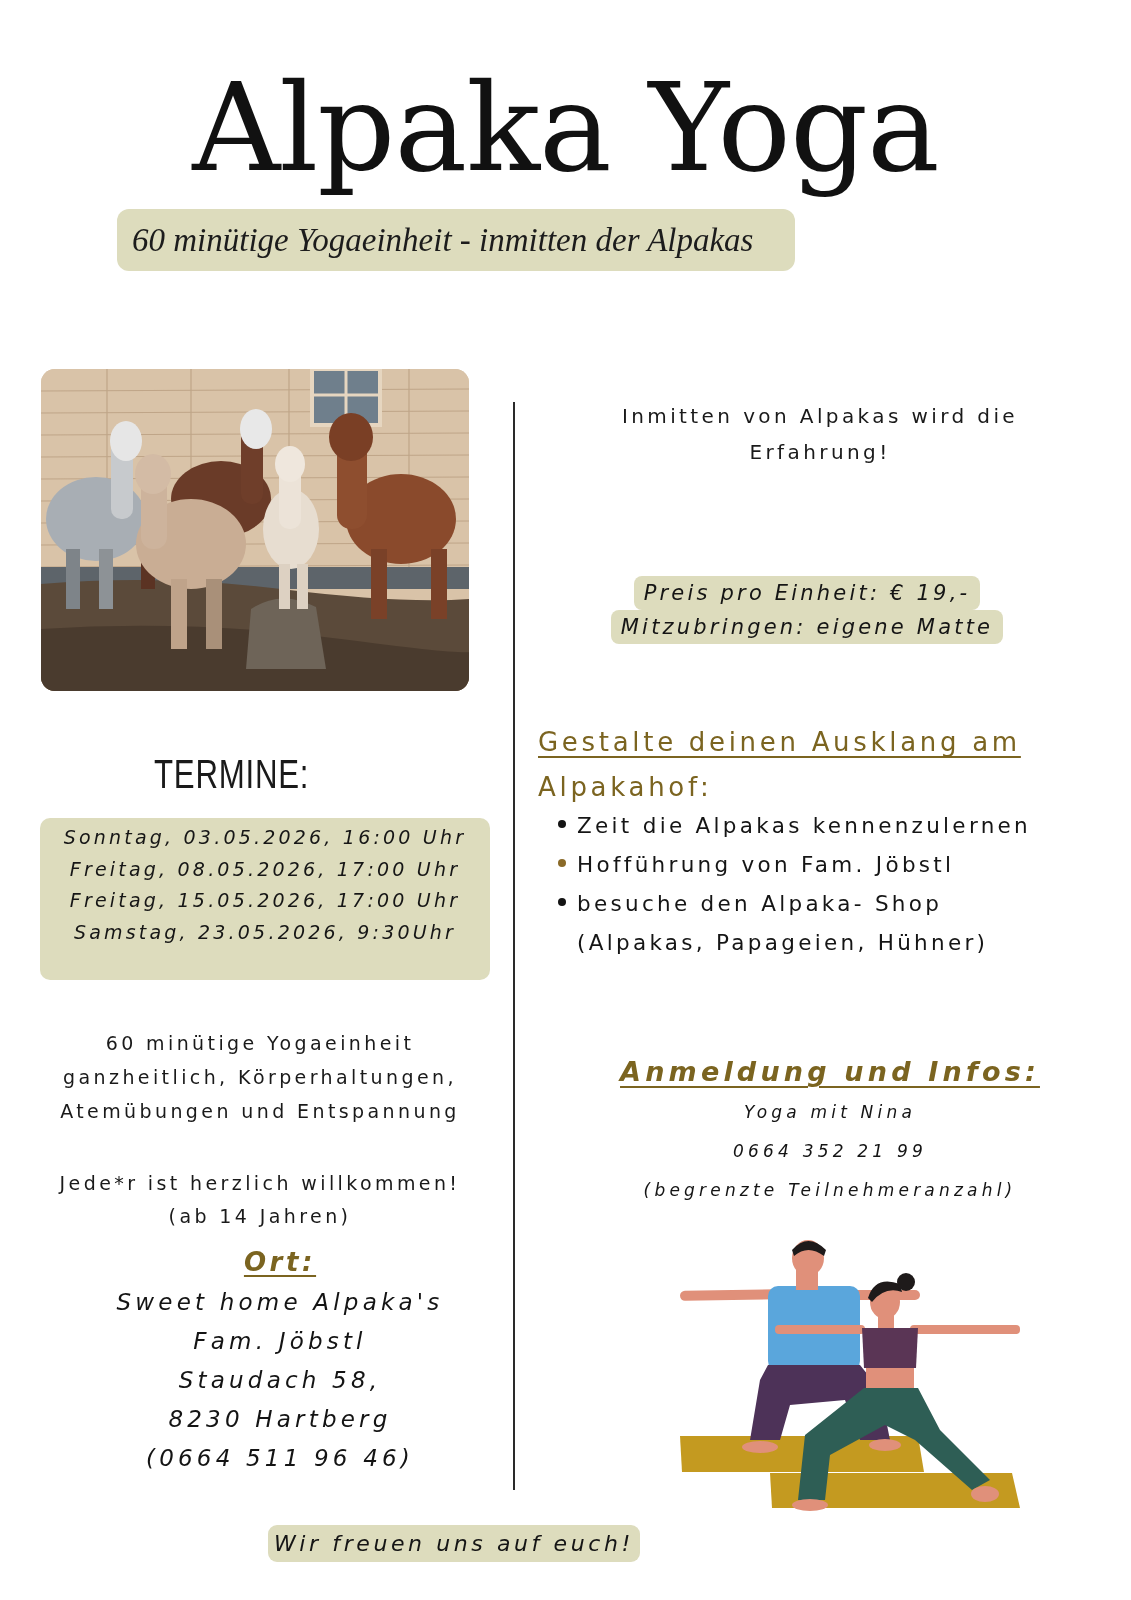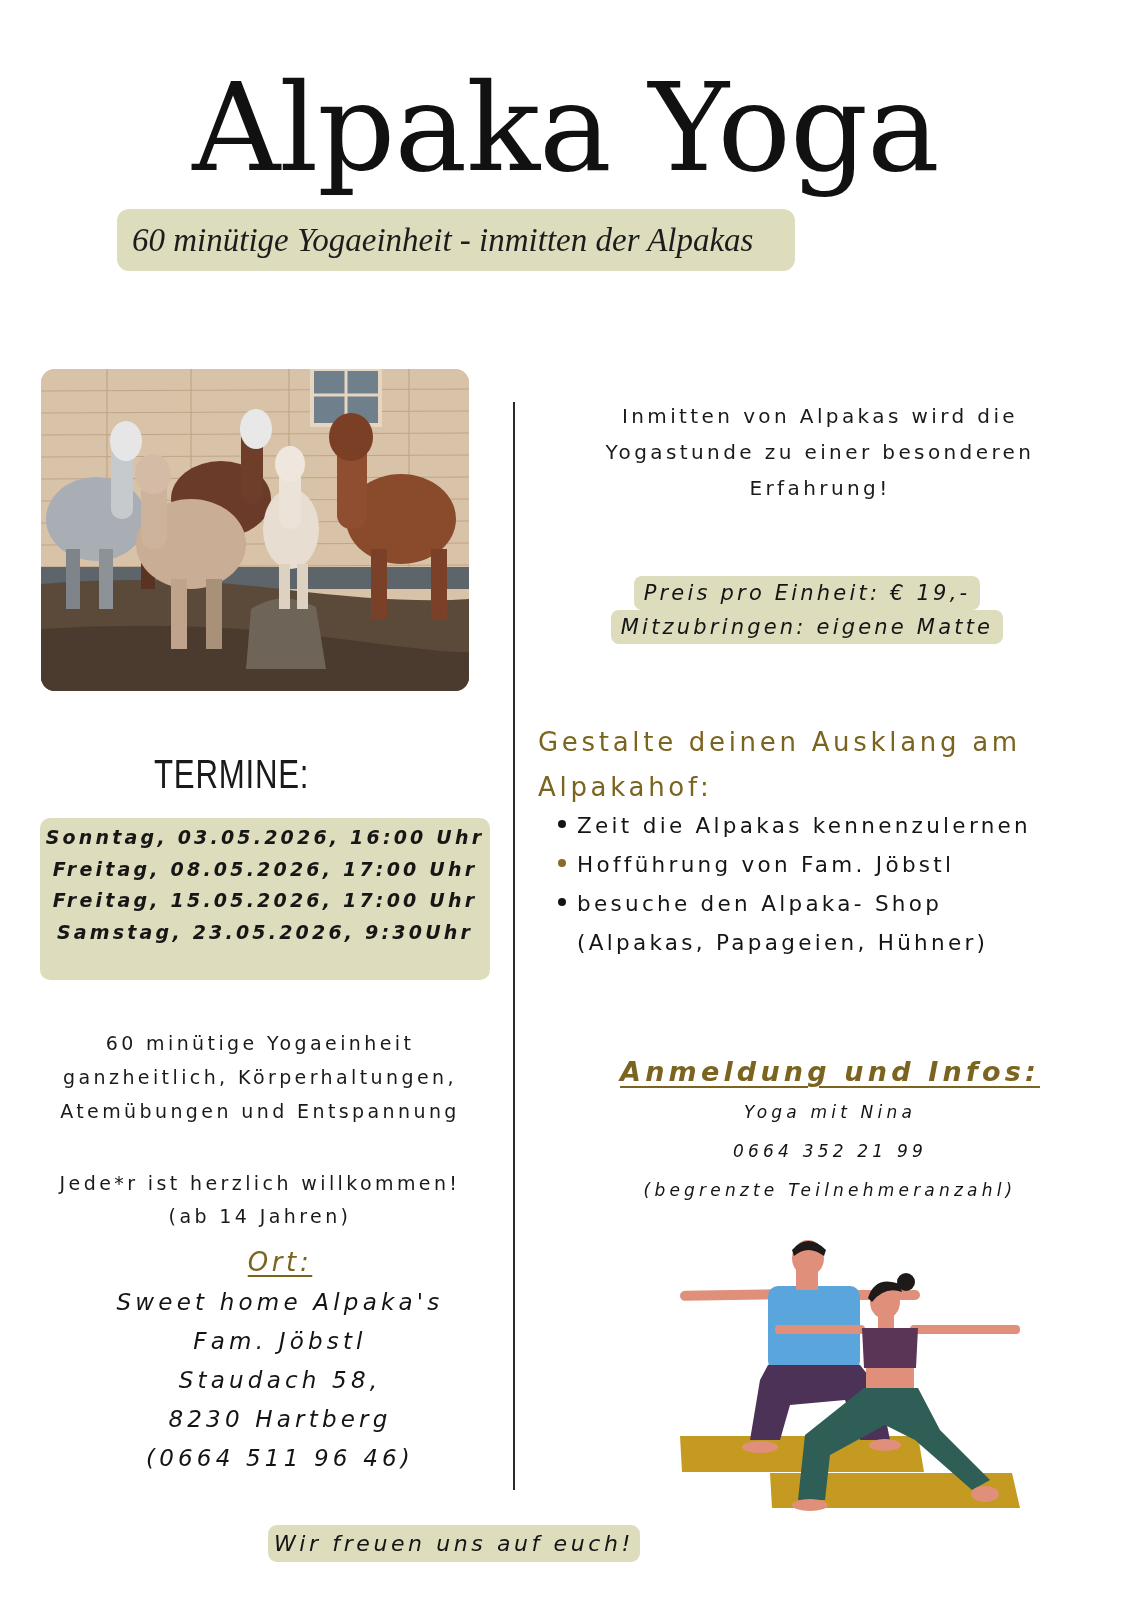--- a/index.html
+++ b/index.html
@@ -44,47 +44,47 @@
   .termine-h {
     left: 154px; top: 752px; font-family: "Liberation Sans", sans-serif;
     font-size: 40px; font-weight: normal; color: #1a1a1a; transform: scaleX(0.78);
     transform-origin: left top; letter-spacing: 1px;
   }
   .termine-box {
     left: 40px; top: 818px; width: 450px; height: 162px; border-radius: 10px;
     background: #dddcbd; padding-top: 4px; text-align: center;
   }
   .termine-line {
-    font-style: italic; font-weight: bold; font-size: 19px; line-height: 31.5px;
+    font-style: italic; font-weight: normal; font-size: 19px; line-height: 31.5px;
     letter-spacing: 3.2px; white-space: nowrap; color: #161616;
   }
 
   .gestalte-h {
     left: 538px; top: 720px; width: 560px;
     font-size: 26px; line-height: 45px; letter-spacing: 3.7px; color: #7b6420;
-    text-underline-offset: 5px; text-decoration-thickness: 2px;
+    text-decoration: underline; text-underline-offset: 5px; text-decoration-thickness: 2px;
   }
   .bullets { left: 558px; top: 806px; width: 560px; }
   .bullet-row { display: flex; align-items: baseline; font-size: 21.5px; line-height: 39px; letter-spacing: 3.3px; white-space: nowrap; }
   .bullet-dot { width: 8px; height: 8px; border-radius: 50%; background: #141414; margin-right: 11px; flex: 0 0 8px; transform: translateY(-5px); }
   .bullet-dot.gold { background: #8a6a28; }
   .bullet-cont { padding-left: 19px; font-size: 21.5px; line-height: 39px; letter-spacing: 3.3px; white-space: nowrap; }
 
   .desc {
     left: 20px; top: 1026px; width: 480px; text-align: center;
     font-size: 19px; line-height: 34px; letter-spacing: 3.4px; color: #1a1a1a;
   }
   .welcome {
     left: 20px; top: 1167px; width: 480px; text-align: center;
     font-size: 19px; line-height: 33px; letter-spacing: 3.4px; color: #1a1a1a;
   }
 
   .ort-h {
     left: 20px; top: 1244px; width: 520px; text-align: center;
-    font-weight: normal; font-style: italic; font-size: 26px; line-height: 36px; letter-spacing: 3.6px;
+    font-weight: bold; font-style: italic; font-size: 26px; line-height: 36px; letter-spacing: 3.6px;
     color: #7b6420; text-decoration: underline; text-underline-offset: 4px; text-decoration-thickness: 2px;
   }
   .ort-addr {
     left: 20px; top: 1283px; width: 520px; text-align: center;
     font-style: italic; font-size: 23px; line-height: 39px; letter-spacing: 4.2px; color: #141414;
   }
 
   .anm-h {
     left: 560px; top: 1052px; width: 540px; text-align: center;
     font-weight: bold; font-style: italic; font-size: 27px; line-height: 40px; letter-spacing: 4.2px;
@@ -164,21 +164,20 @@
     <ellipse cx="310" cy="68" rx="22" ry="24" fill="#7a3f25"></ellipse>
     <rect x="330" y="180" width="16" height="70" fill="#7a4128"></rect>
       <rect x="390" y="180" width="16" height="70" fill="#7a4128"></rect>
   </svg>
 </div>
 
 <div class="abs divider"></div>
 
 <div class="abs intro">
   <div>Inmitten von Alpakas wird die</div>
-  <div>Yogastunde zu einer besonderen</div>
   <div>Erfahrung!</div>
 </div>
 
 <div class="abs price-wrap">
   <div><span class="price-line">Preis pro Einheit: € 19,-</span></div>
   <div><span class="price-line">Mitzubringen: eigene Matte</span></div>
 </div>
 
 <div class="abs termine-h">TERMINE:</div>
 <div class="abs termine-box">

